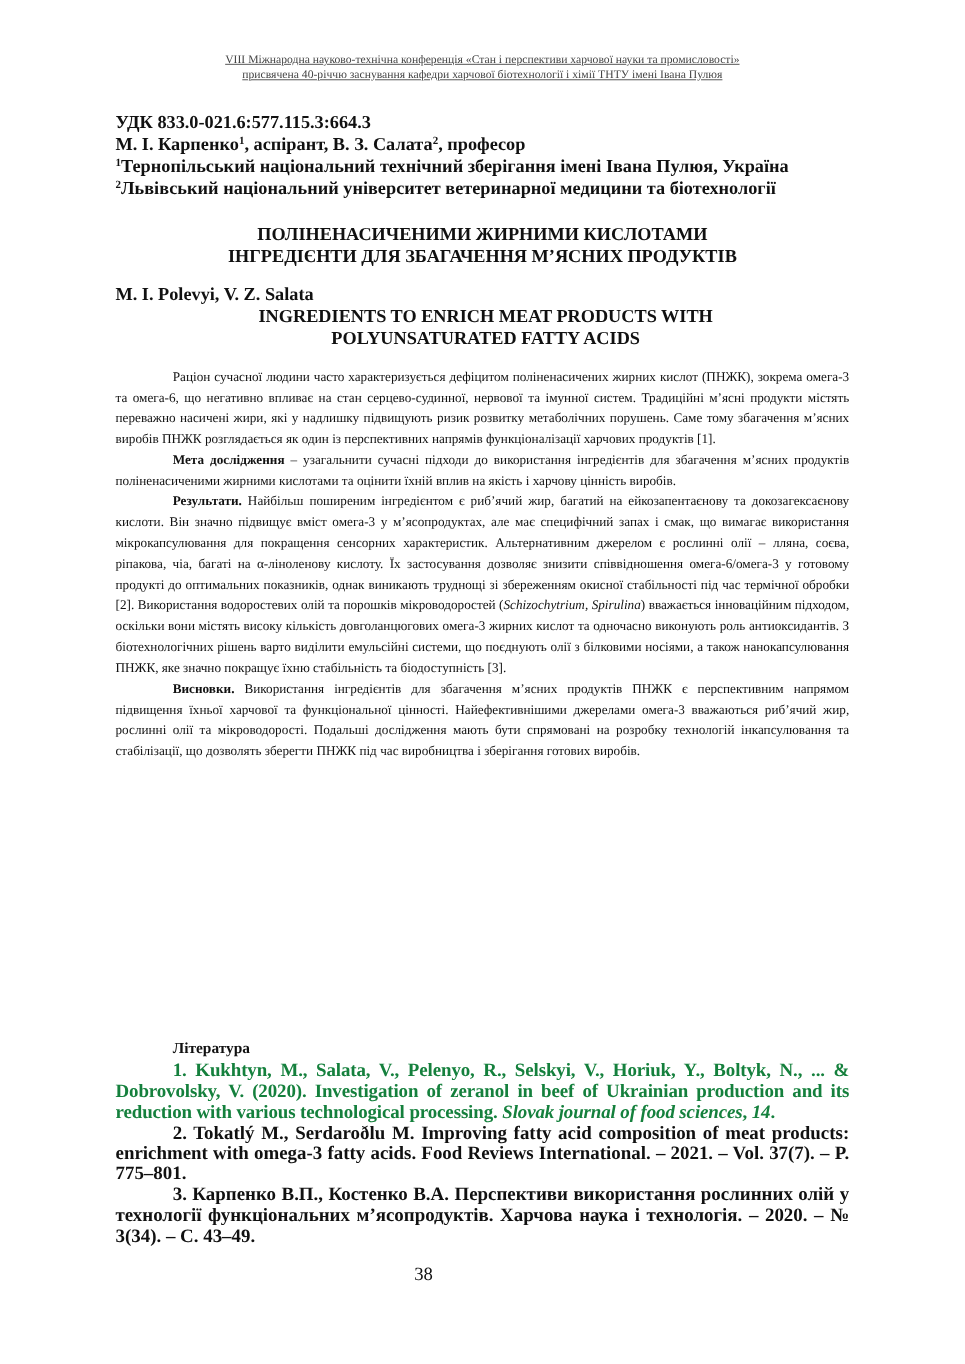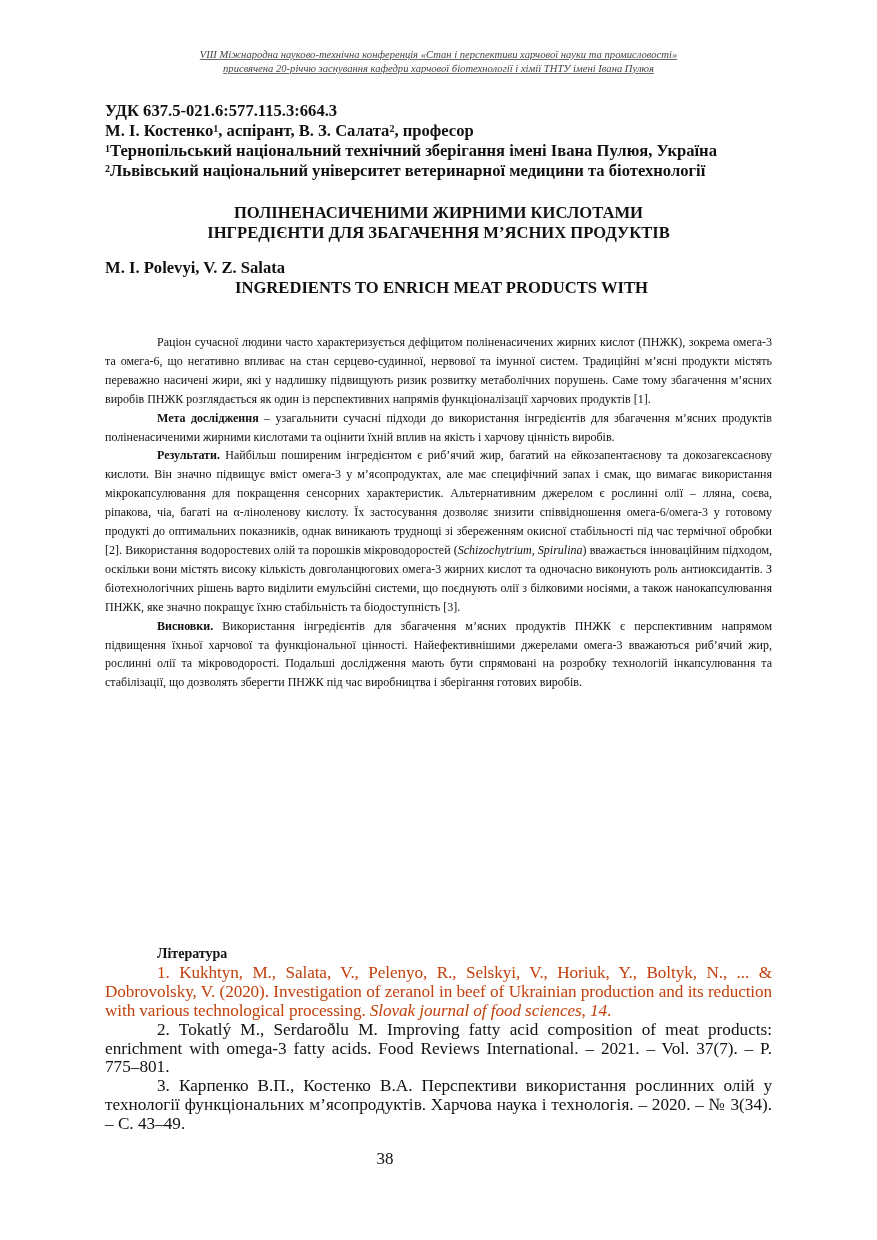--- a/index.html
+++ b/index.html
@@ -1,73 +1,74 @@
 <!DOCTYPE html>
 <html><head>
 <meta charset="utf-8">
 <style>
   html, body { margin: 0; padding: 0; background: #ffffff; }
   body { width: 877px; height: 1240px; position: relative; overflow: hidden;
          font-family: "Liberation Serif", "DejaVu Serif", serif; color: #111; }
   .page { position: absolute; left: 0; top: 0; width: 877px; height: 1240px; }
 
   .running-header { position: absolute; left: 0; top: 48px; width: 877px; text-align: center;
-        font-style: italic; font-size: 10.6px; line-height: 14px; color: #444; }
+        font-size: 10.6px; line-height: 14px; color: #444; }
   .running-header span { text-decoration: underline; text-decoration-color: #666; }
 
   .col { position: absolute; left: 105px; width: 667px; }
 
   .meta { top: 101px; font-weight: bold; font-size: 16.6px; line-height: 20px; }
   .meta sup { font-size: 10px; vertical-align: top; position: relative; top: -2px; }
 
   .title-ua { position: absolute; left: 0; width: 877px; top: 203px; text-align: center;
         font-weight: bold; font-size: 16.6px; line-height: 20px; }
 
   .authors-en { top: 258px; font-weight: bold; font-size: 16.6px; line-height: 20px; }
   .title-en { position: absolute; left: 0; width: 877px; top: 278px; text-align: center;
         font-weight: bold; font-size: 16.6px; line-height: 20px; padding-left: 6px; box-sizing: border-box; }
 
   .body-text { top: 333px; font-size: 12px; line-height: 18.9px; text-align: justify; }
   .body-text p { margin: 0; text-indent: 52px; }
   .body-text b { font-weight: bold; }
 
   .refs { top: 945px; font-size: 17.2px; line-height: 18.9px; text-align: justify; }
   .refs .lit-head { font-weight: bold; font-size: 14px; margin: 0 0 0 52px; }
-  .refs p { margin: 0; text-indent: 52px; }
-  .refs .r1 { color: #c2410c; font-weight: 400; letter-spacing: -0.1px; }
+  .refs p { margin: 0; text-indent: 52px; font-weight: bold; }
+  .refs .r1 { color: #15803d; font-weight: 700; letter-spacing: -0.1px; }
 
   .page-number { position: absolute; left: 0; width: 770px; top: 1149px; text-align: center;
         font-size: 17px; }
 </style>
 </head>
 <body>
 
 <div class="page">
 
   <div class="running-header">
     <span>VIII Міжнародна науково-технічна конференція «Стан і перспективи харчової науки та промисловості»</span><br>
-    <span>присвячена 20-річчю заснування кафедри харчової біотехнології і хімії ТНТУ імені Івана Пулюя</span>
+    <span>присвячена 40-річчю заснування кафедри харчової біотехнології і хімії ТНТУ імені Івана Пулюя</span>
   </div>
 
   <div class="col meta">
-    <div>УДК 637.5-021.6:577.115.3:664.3</div>
-    <div><span>М. І. Костенко</span><sup>1</sup><span>, аспірант, </span><span>В. З. Салата</span><sup>2</sup><span>, професор</span></div>
+    <div>УДК 833.0-021.6:577.115.3:664.3</div>
+    <div><span>М. І. Карпенко</span><sup>1</sup><span>, аспірант, </span><span>В. З. Салата</span><sup>2</sup><span>, професор</span></div>
     <div><sup>1</sup><span>Тернопільський національний технічний зберігання імені Івана Пулюя, Україна</span></div>
     <div><sup>2</sup><span>Львівський національний університет ветеринарної медицини та біотехнології</span></div>
   </div>
 
   <div class="title-ua">
     <div>ПОЛІНЕНАСИЧЕНИМИ ЖИРНИМИ КИСЛОТАМИ</div>
     <div>ІНГРЕДІЄНТИ ДЛЯ ЗБАГАЧЕННЯ М’ЯСНИХ ПРОДУКТІВ</div>
   </div>
 
   <div class="col authors-en">M. I. Polevyi, V. Z. Salata</div>
 
   <div class="title-en">
     <div>INGREDIENTS TO ENRICH MEAT PRODUCTS WITH</div>
+    <div>POLYUNSATURATED FATTY ACIDS</div>
   </div>
 
   <div class="col body-text">
     <p>Раціон сучасної людини часто характеризується дефіцитом поліненасичених жирних кислот (ПНЖК), зокрема омега-3 та омега-6, що негативно впливає на стан серцево-судинної, нервової та імунної систем. Традиційні м’ясні продукти містять переважно насичені жири, які у надлишку підвищують ризик розвитку метаболічних порушень. Саме тому збагачення м’ясних виробів ПНЖК розглядається як один із перспективних напрямів функціоналізації харчових продуктів [1].</p>
     <p><b>Мета дослідження</b><span> – узагальнити сучасні підходи до використання інгредієнтів для збагачення м’ясних продуктів поліненасиченими жирними кислотами та оцінити їхній вплив на якість і харчову цінність виробів.</span></p>
     <p><b>Результати.</b><span> Найбільш поширеним інгредієнтом є риб’ячий жир, багатий на ейкозапентаєнову та докозагексаєнову кислоти. Він значно підвищує вміст омега-3 у м’ясопродуктах, але має специфічний запах і смак, що вимагає використання мікрокапсулювання для покращення сенсорних характеристик. Альтернативним джерелом є рослинні олії – лляна, соєва, ріпакова, чіа, багаті на α-ліноленову кислоту. Їх застосування дозволяє знизити співвідношення омега-6/омега-3 у готовому продукті до оптимальних показників, однак виникають труднощі зі збереженням окисної стабільності під час термічної обробки [2]. Використання водоростевих олій та порошків мікроводоростей (</span><i>Schizochytrium, Spirulina</i><span>) вважається інноваційним підходом, оскільки вони містять високу кількість довголанцюгових омега-3 жирних кислот та одночасно виконують роль антиоксидантів. З біотехнологічних рішень варто виділити емульсійні системи, що поєднують олії з білковими носіями, а також нанокапсулювання ПНЖК, яке значно покращує їхню стабільність та біодоступність [3].</span></p>
     <p><b>Висновки.</b><span> Використання інгредієнтів для збагачення м’ясних продуктів ПНЖК є перспективним напрямом підвищення їхньої харчової та функціональної цінності. Найефективнішими джерелами омега-3 вважаються риб’ячий жир, рослинні олії та мікроводорості. Подальші дослідження мають бути спрямовані на розробку технологій інкапсулювання та стабілізації, що дозволять зберегти ПНЖК під час виробництва і зберігання готових виробів.</span></p>
   </div>
 
   <div class="col refs">

